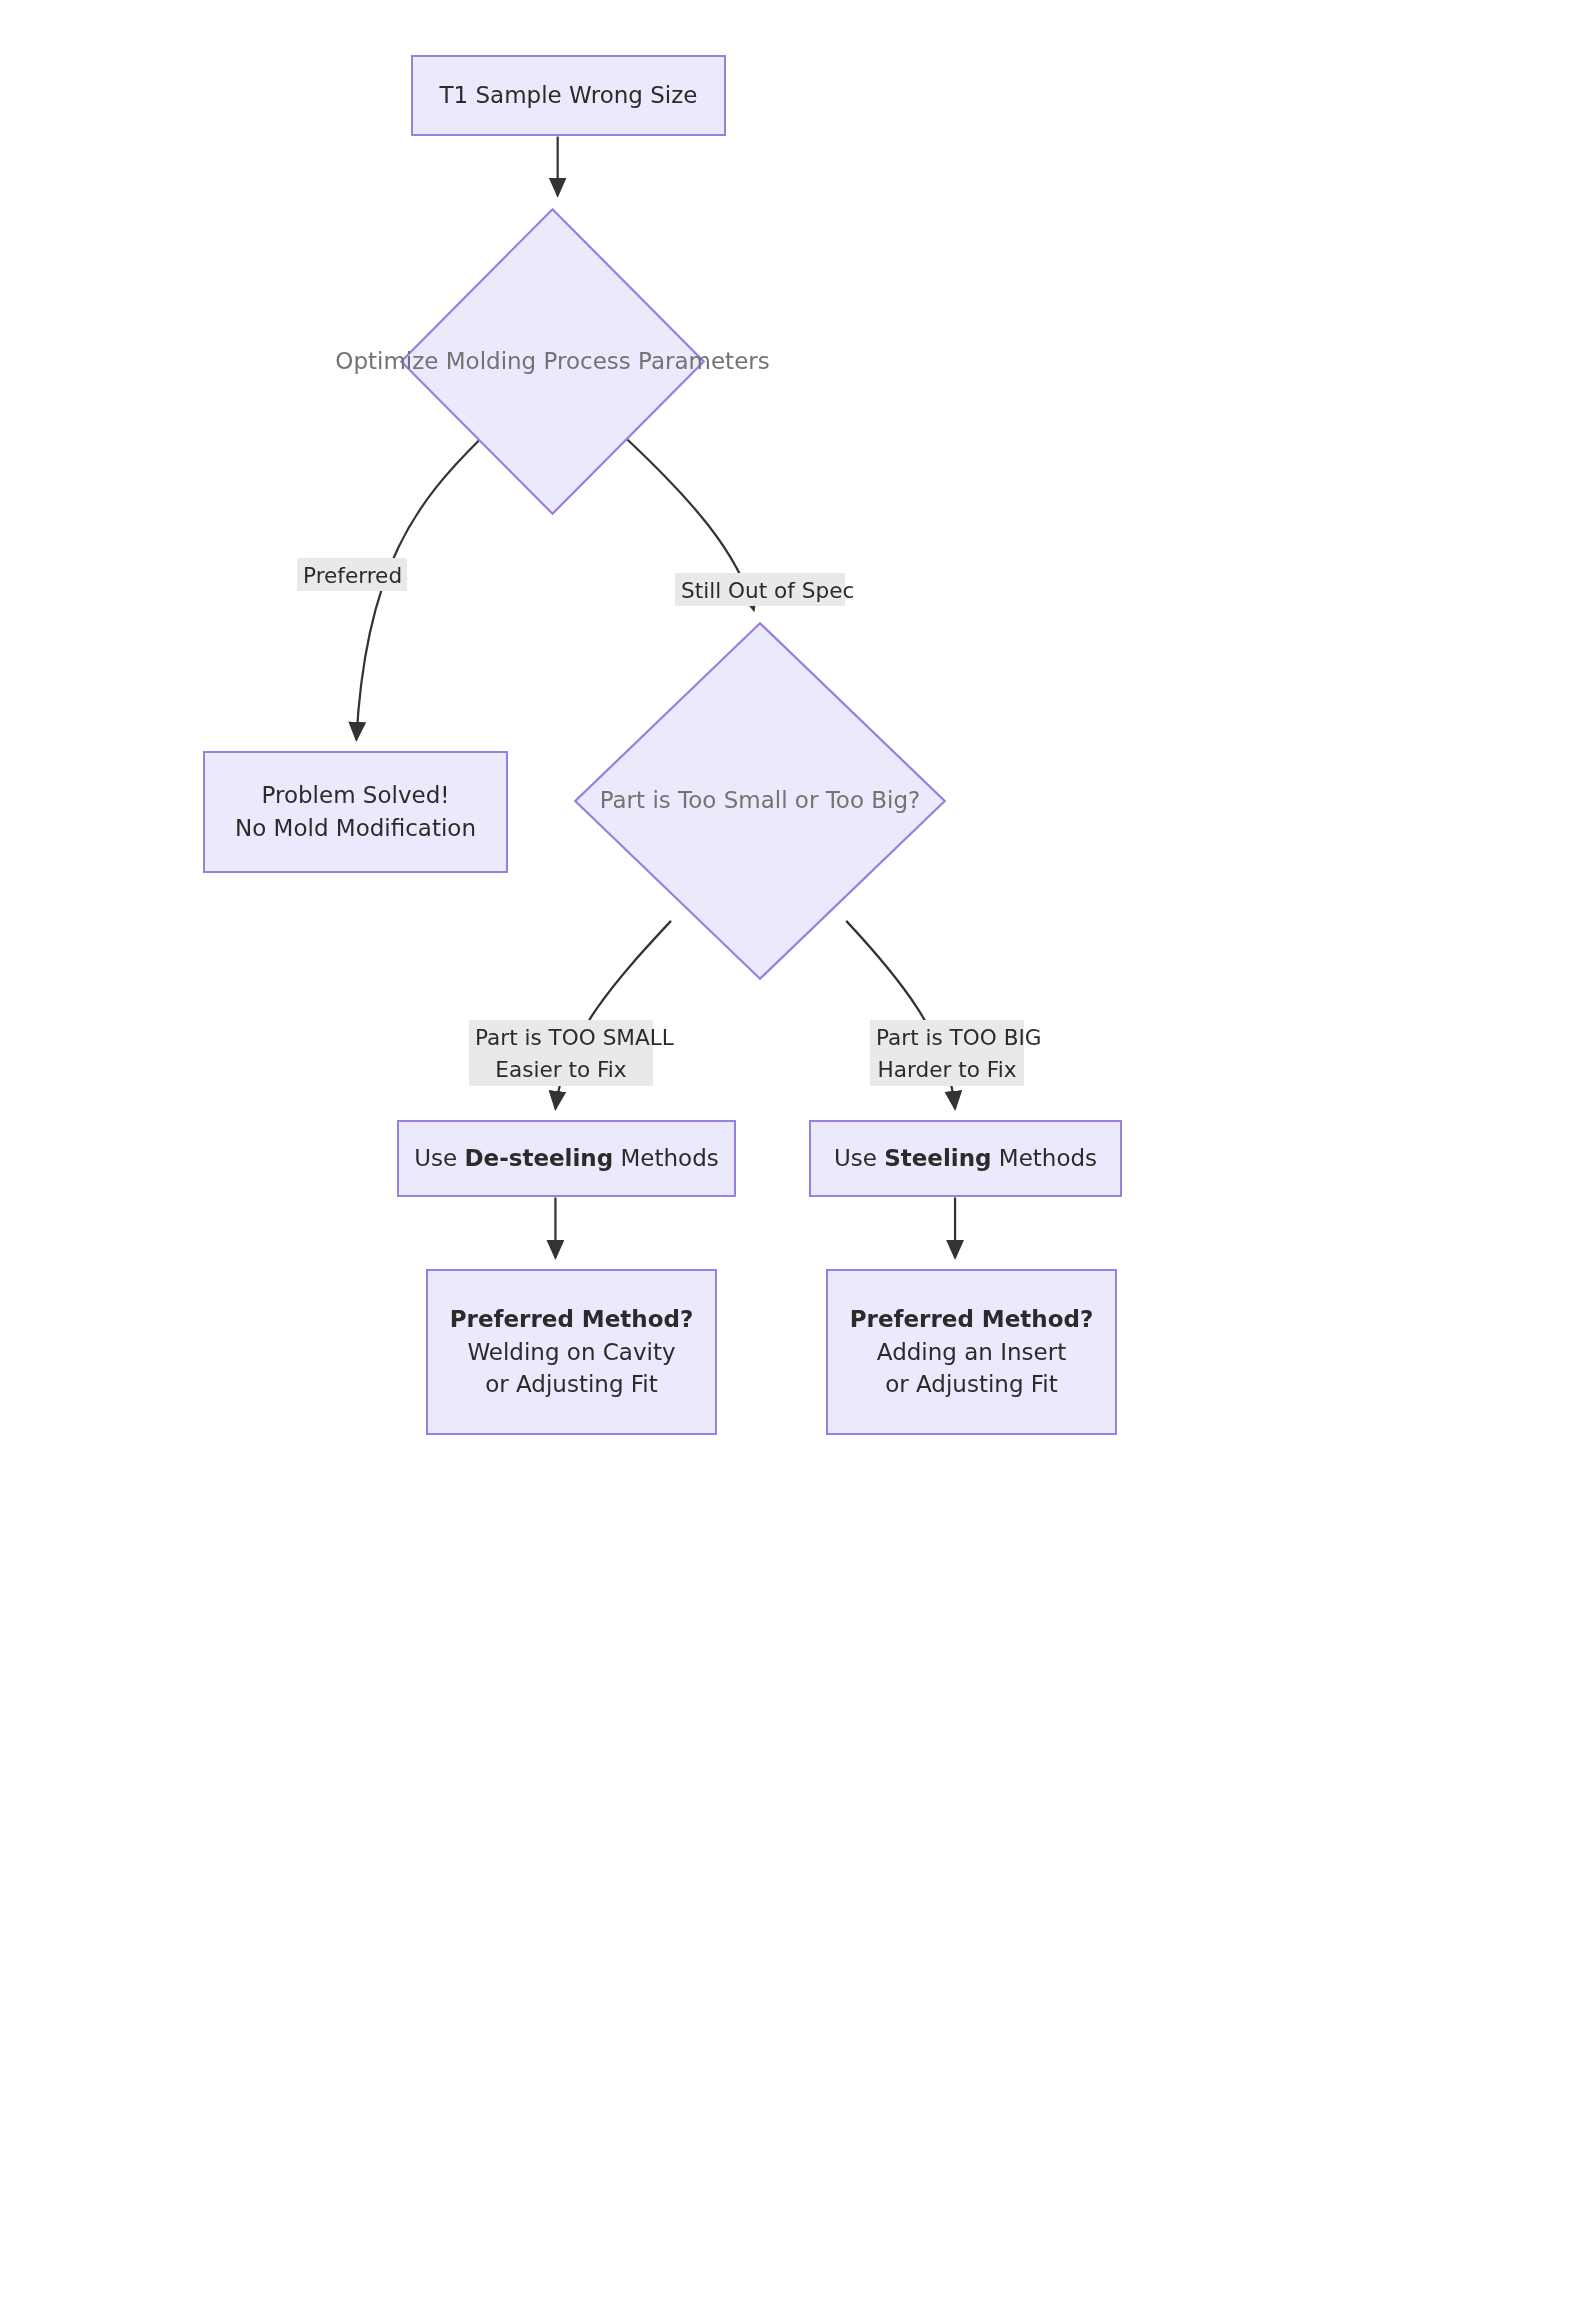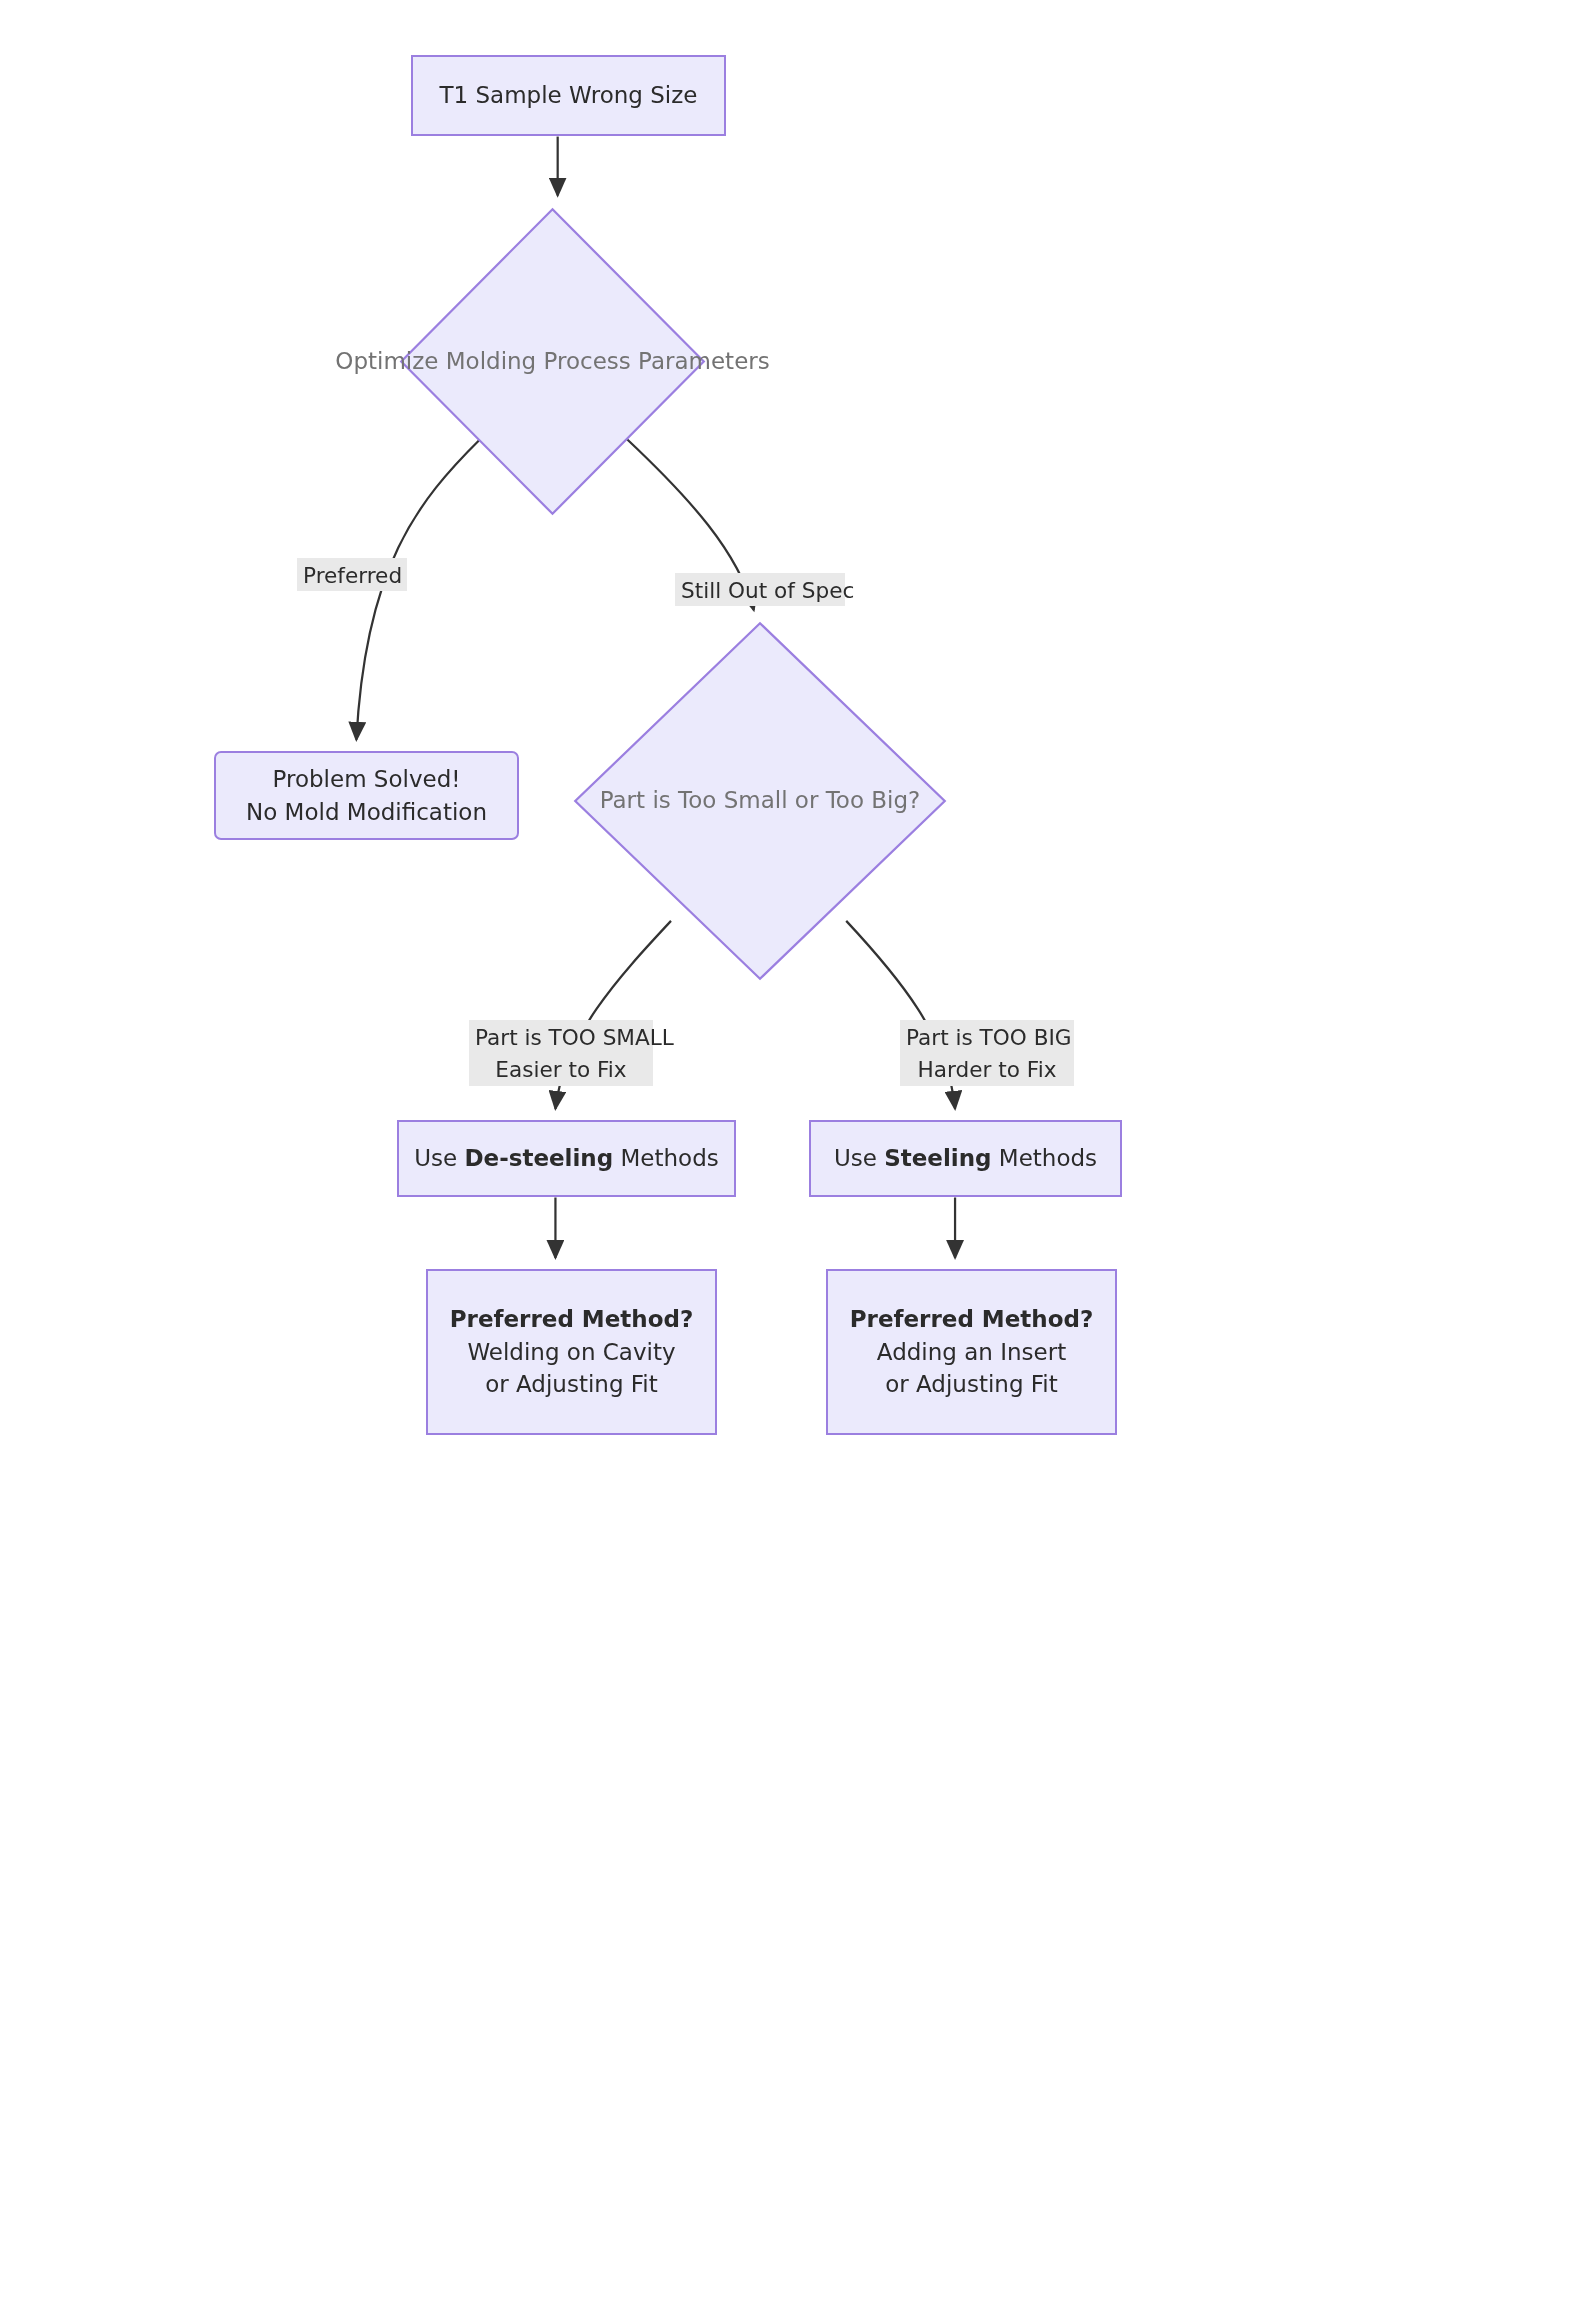--- a/index.html
+++ b/index.html
@@ -128,40 +128,40 @@
   </div>
 
   <div class="edge-label" style="left:297px; top:558px; width:110px; height:33px;">
     <span class="line">Preferred</span>
   </div>
 
   <div class="edge-label" style="left:675px; top:573px; width:170px; height:33px;">
     <span class="line">Still Out of Spec</span>
   </div>
 
-  <div class="node" style="left:203px; top:751px; width:305px; height:89px;border-radius:7px;">
+  <div class="node" style="left:192px; top:751px; width:305px; height:122px;">
     <span class="line">Problem Solved!</span>
     <span class="line">No Mold Modification</span>
   </div>
 
   <div class="diamond-wrap" style="left:573px; top:621px; width:374px; height:360px;">
     <svg class="diamond-shape" viewBox="0 0 501 483" preserveAspectRatio="none" xmlns="http://www.w3.org/2000/svg">
       <polygon points="250.5,3 498,241.5 250.5,480 3,241.5" fill="#ebeafc" stroke="#9b7fe0" stroke-width="3"></polygon>
     </svg>
     <div class="diamond-label">
       <span class="line">Part is Too Small or Too Big?</span>
     </div>
   </div>
 
   <div class="edge-label" style="left:469px; top:1020px; width:184px; height:66px;">
     <span class="line">Part is TOO SMALL</span>
     <span class="line">Easier to Fix</span>
   </div>
 
-  <div class="edge-label" style="left:900px; top:1020px; width:174px; height:66px;">
+  <div class="edge-label" style="left:870px; top:1020px; width:154px; height:66px;">
     <span class="line">Part is TOO BIG</span>
     <span class="line">Harder to Fix</span>
   </div>
 
   <div class="node" style="left:386px; top:1120px; width:339px; height:77px;">
     <span class="line"><span>Use </span><b>De-steeling</b><span> Methods</span></span>
   </div>
 
   <div class="node" style="left:798px; top:1120px; width:313px; height:77px;text-align:center;">
     <span class="line"><span>Use </span><b>Steeling</b><span> Methods</span></span>

